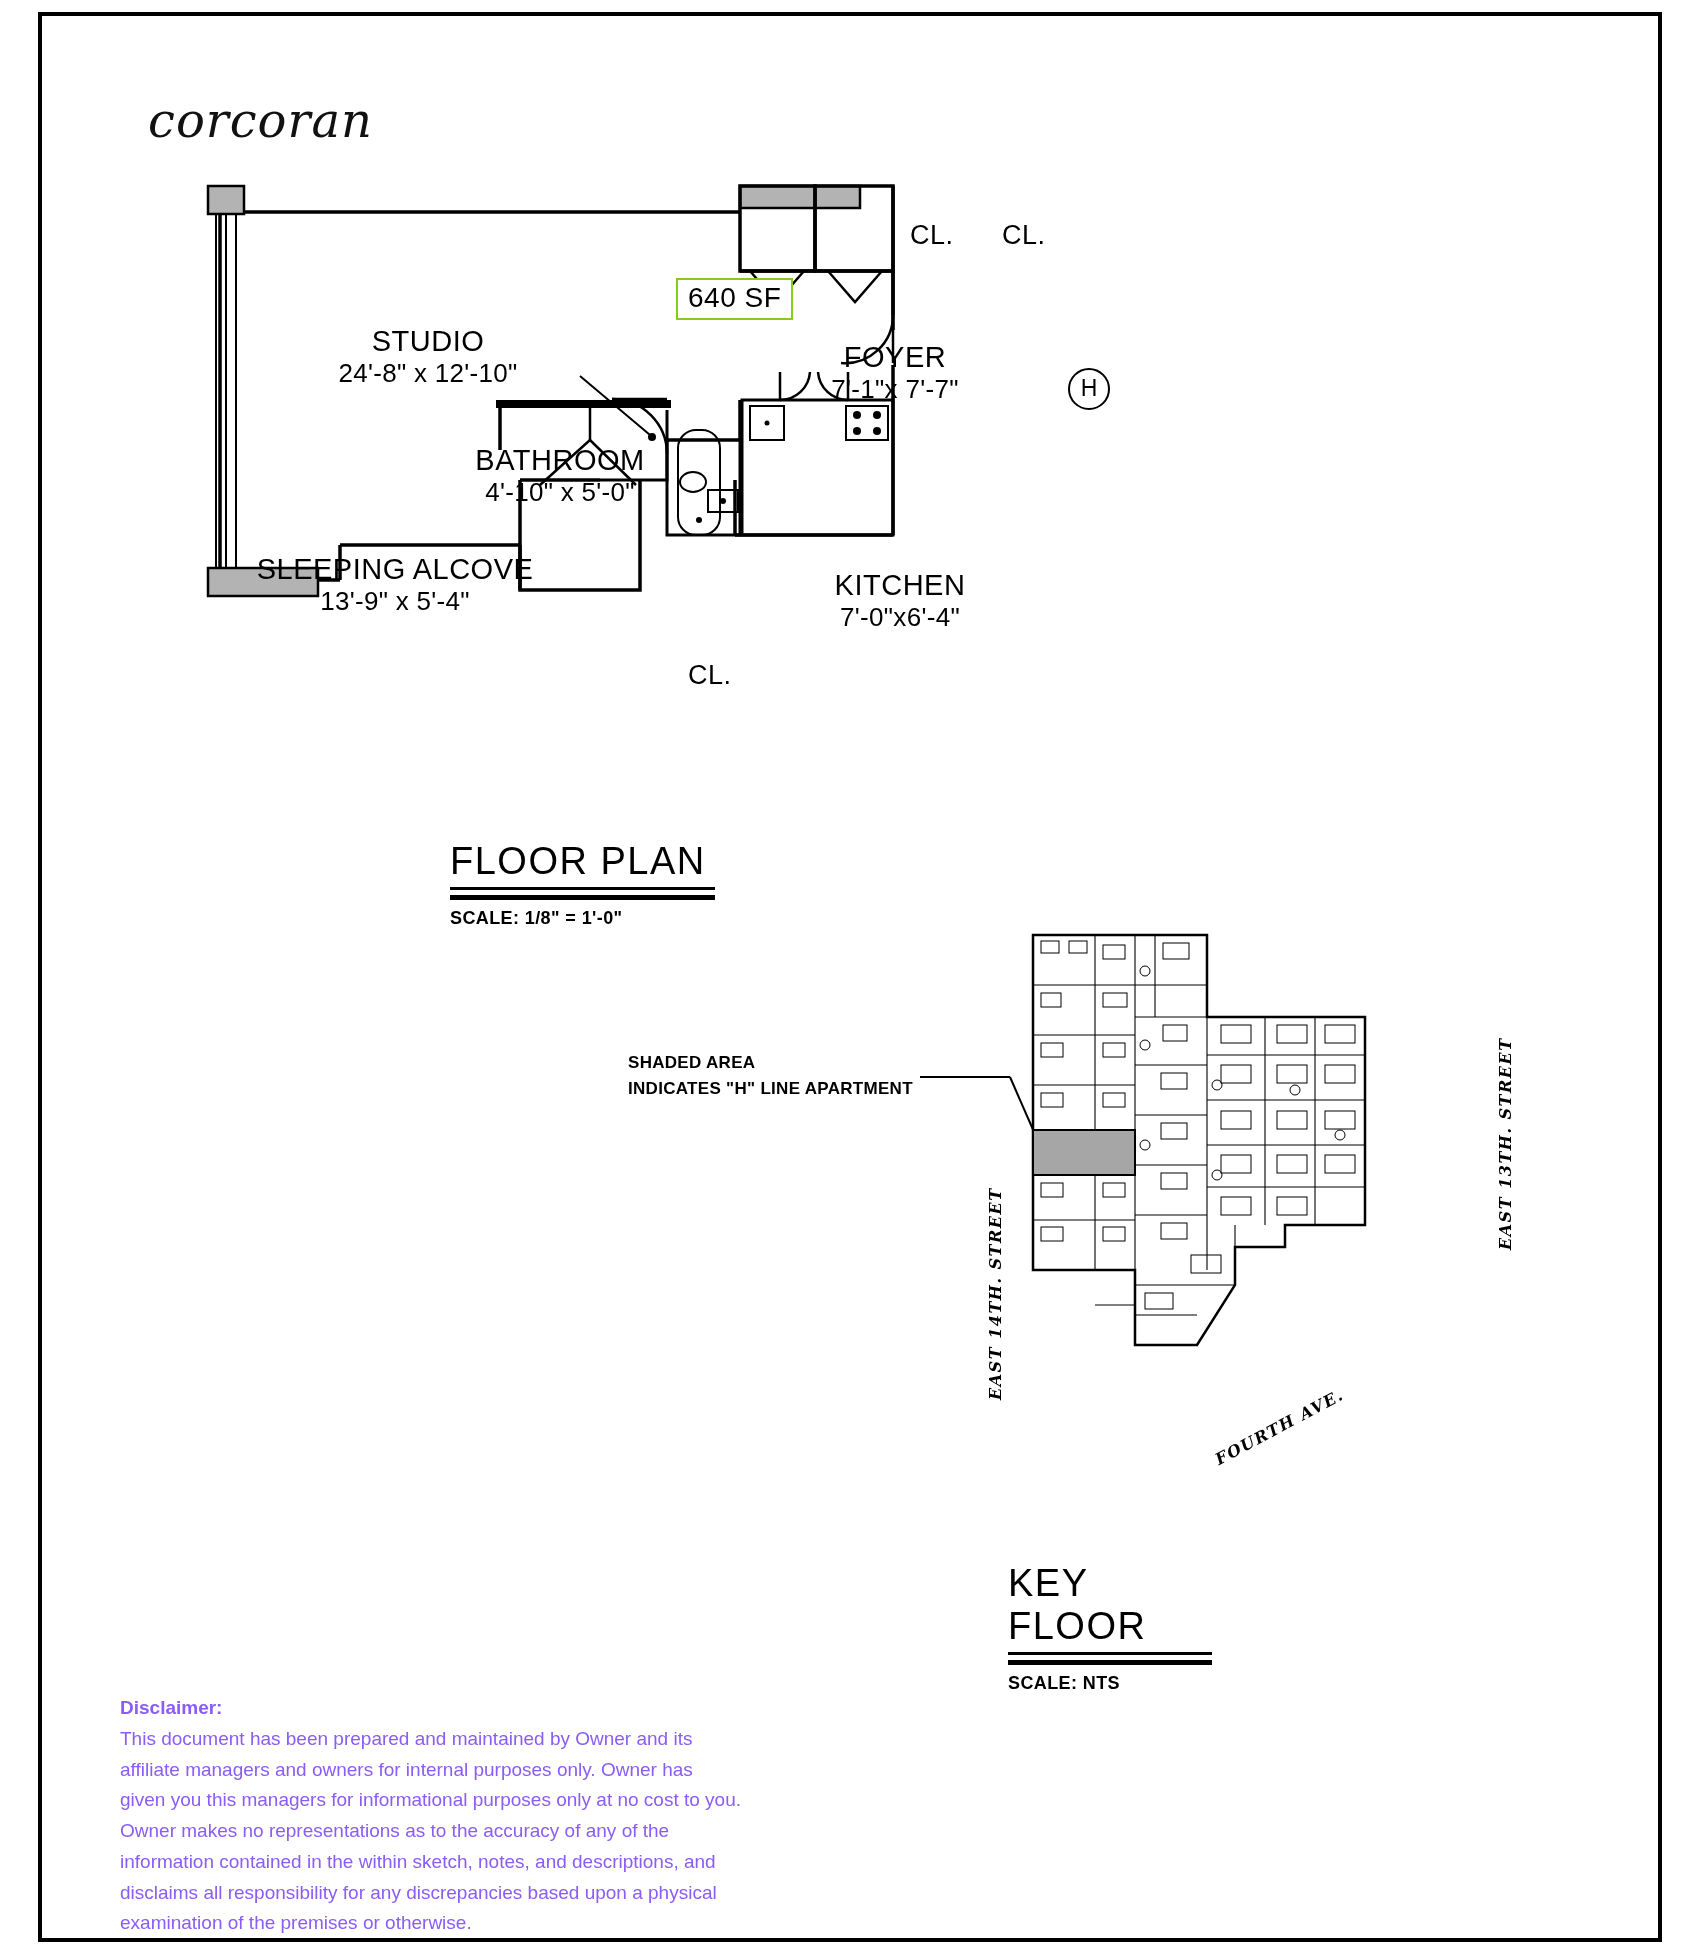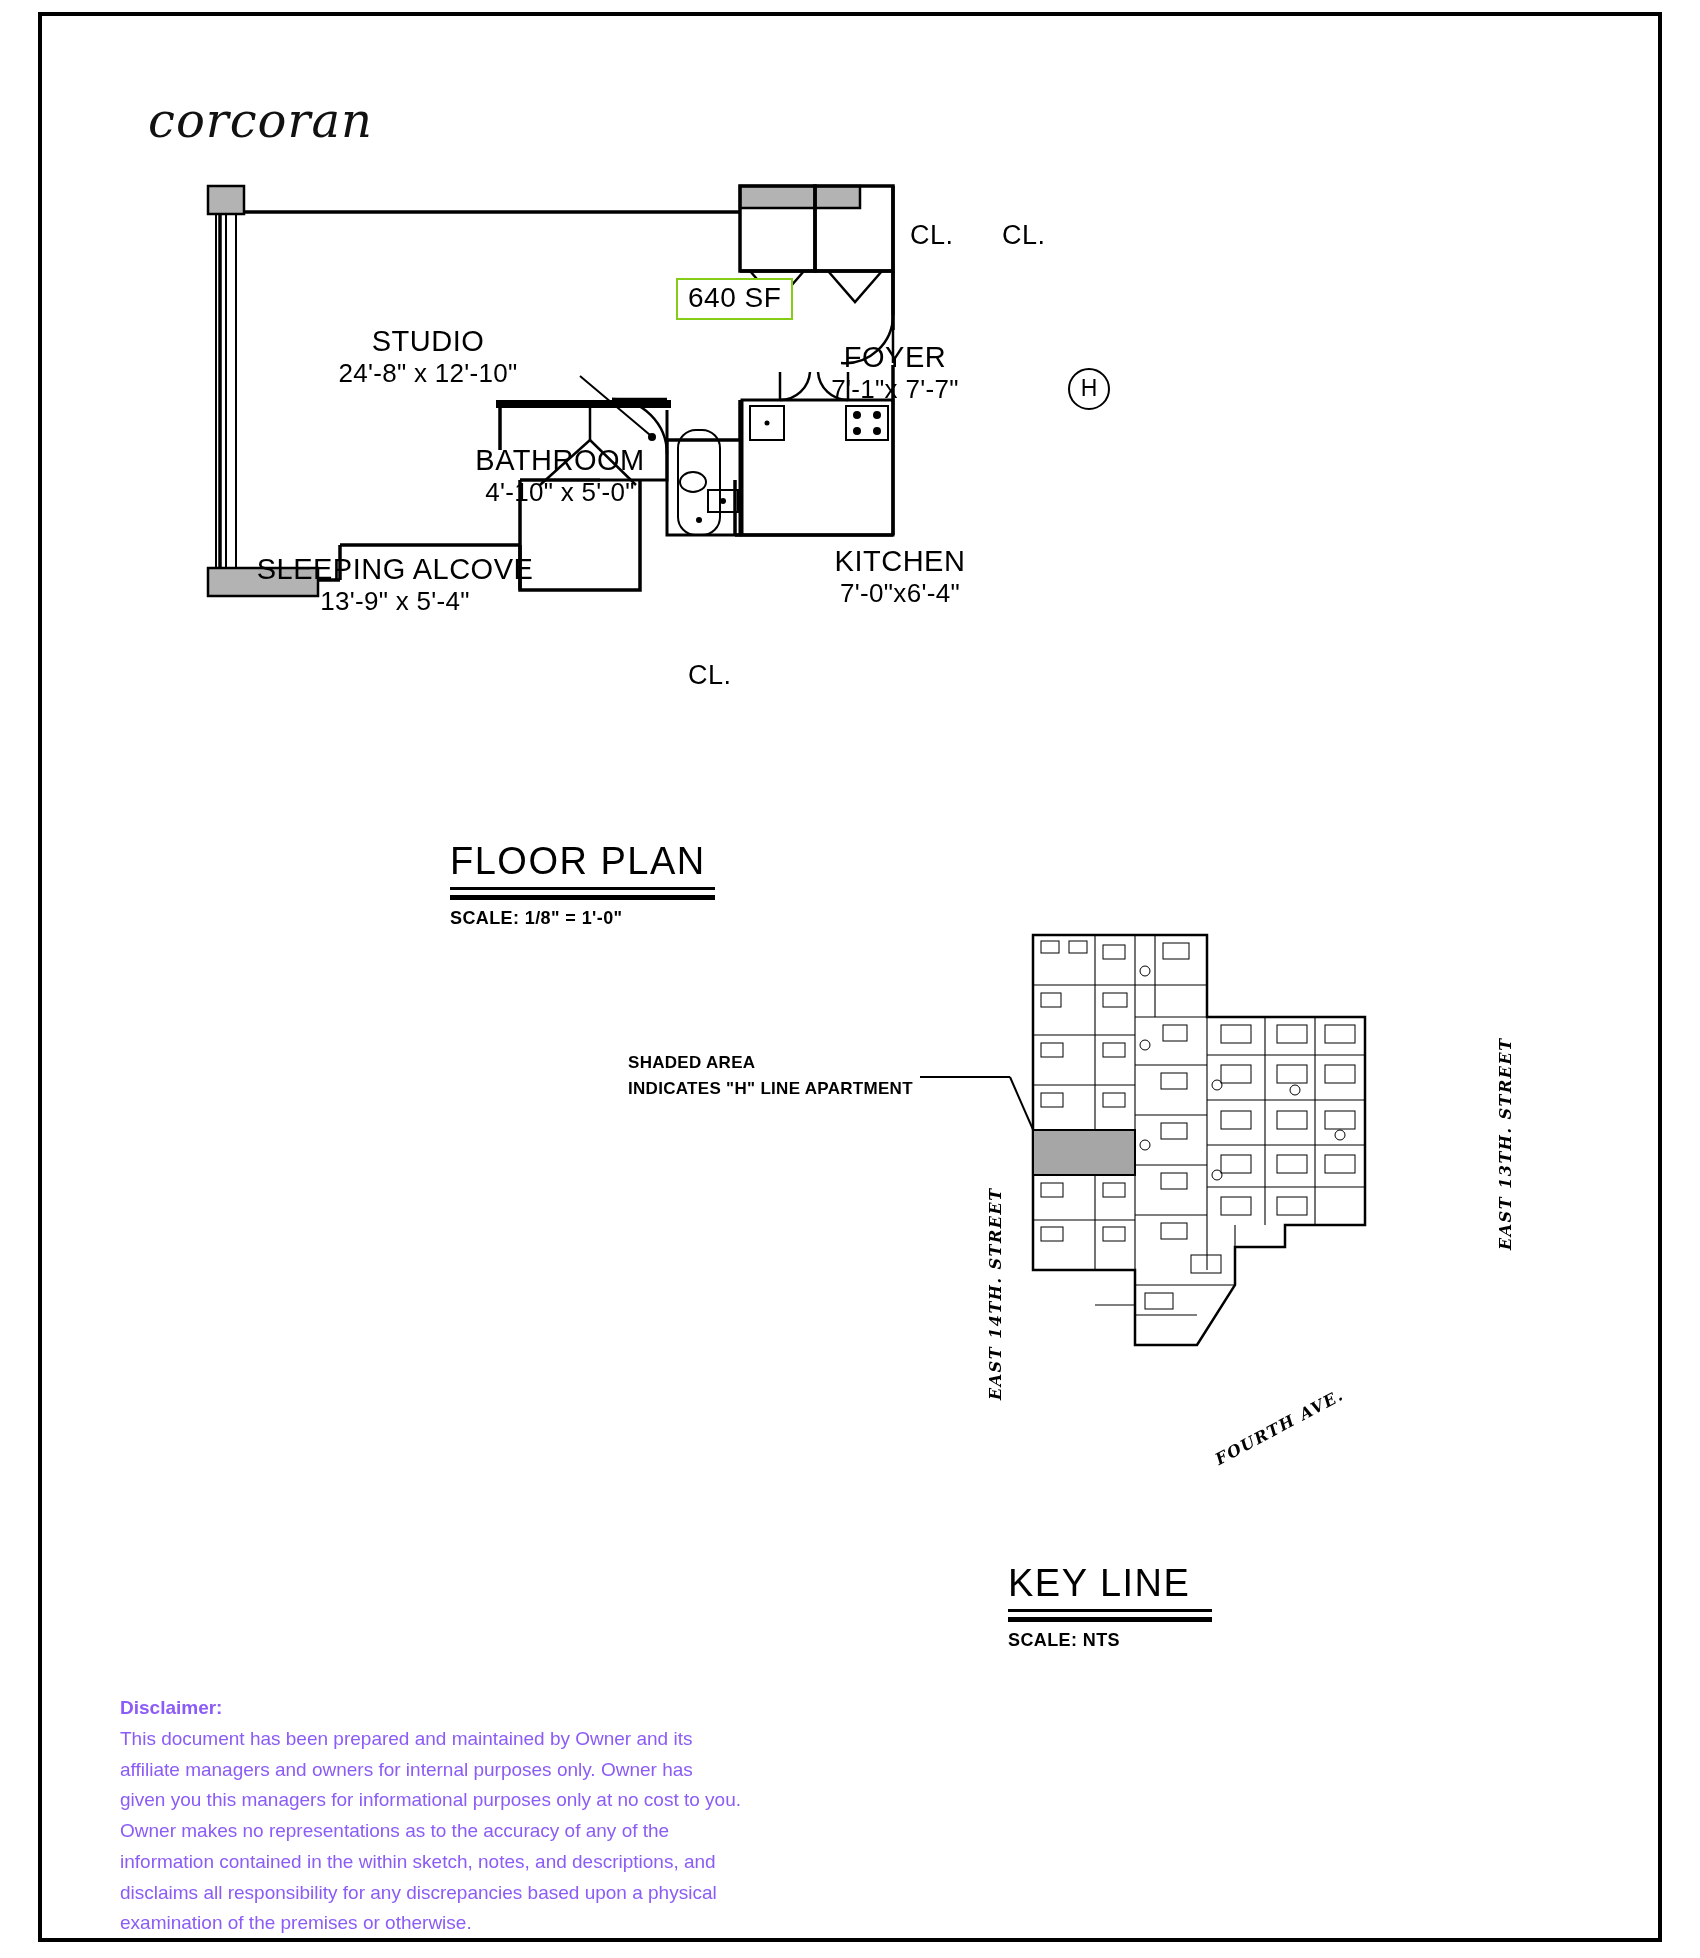--- a/index.html
+++ b/index.html
@@ -275,21 +275,21 @@
   <div class="lbl" style="left:410px; top:443px; width:300px;">
     <div class="l1">BATHROOM</div>
     <div class="l2">4'-10" x 5'-0"</div>
   </div>
 
   <div class="lbl" style="left:235px; top:552px; width:320px;">
     <div class="l1">SLEEPING ALCOVE</div>
     <div class="l2">13'-9" x 5'-4"</div>
   </div>
 
-  <div class="lbl" style="left:790px; top:544px; width:220px;text-align:center;">
+  <div class="lbl" style="left:790px; top:568px; width:220px;text-align:center;">
     <div class="l1">KITCHEN</div>
     <div class="l2">7'-0"x6'-4"</div>
   </div>
 
   <div class="lbl lbl-small" style="left:910px; top:220px;">CL.</div>
   <div class="lbl lbl-small" style="left:1002px; top:220px;">CL.</div>
   <div class="lbl lbl-small" style="left:688px; top:660px;">CL.</div>
 
   <div class="hcircle" style="left:1068px; top:368px;">H</div>
 
@@ -394,21 +394,21 @@
     </g>
 
     <rect x="48" y="205" width="102" height="45" fill="#a6a6a6" stroke="#000" stroke-width="2"></rect>
   </svg>
 
   <div class="street rot-up" style="left:986px; top:1400px;">EAST 14TH. STREET</div>
   <div class="street rot-up" style="left:1496px; top:1250px;">EAST 13TH. STREET</div>
   <div class="street rot-diag" style="left:1212px; top:1452px;">FOURTH AVE.</div>
 
   <div class="title-block" style="left:1008px; top:1562px; width:204px;">
-    <div class="title-text">KEY LINE</div>
+    <div class="title-text">KEY FLOOR</div>
     <div class="title-rule1"></div>
     <div class="title-rule2"></div>
     <div class="scale-text">SCALE: NTS</div>
   </div>
 
   <div class="disclaimer">
     <div class="dtitle">Disclaimer:</div>
     <div>This document has been prepared and maintained by Owner and its</div>
     <div>affiliate managers and owners for internal purposes only.  Owner has</div>
     <div>given you this managers for informational purposes only at no cost to you.</div>

